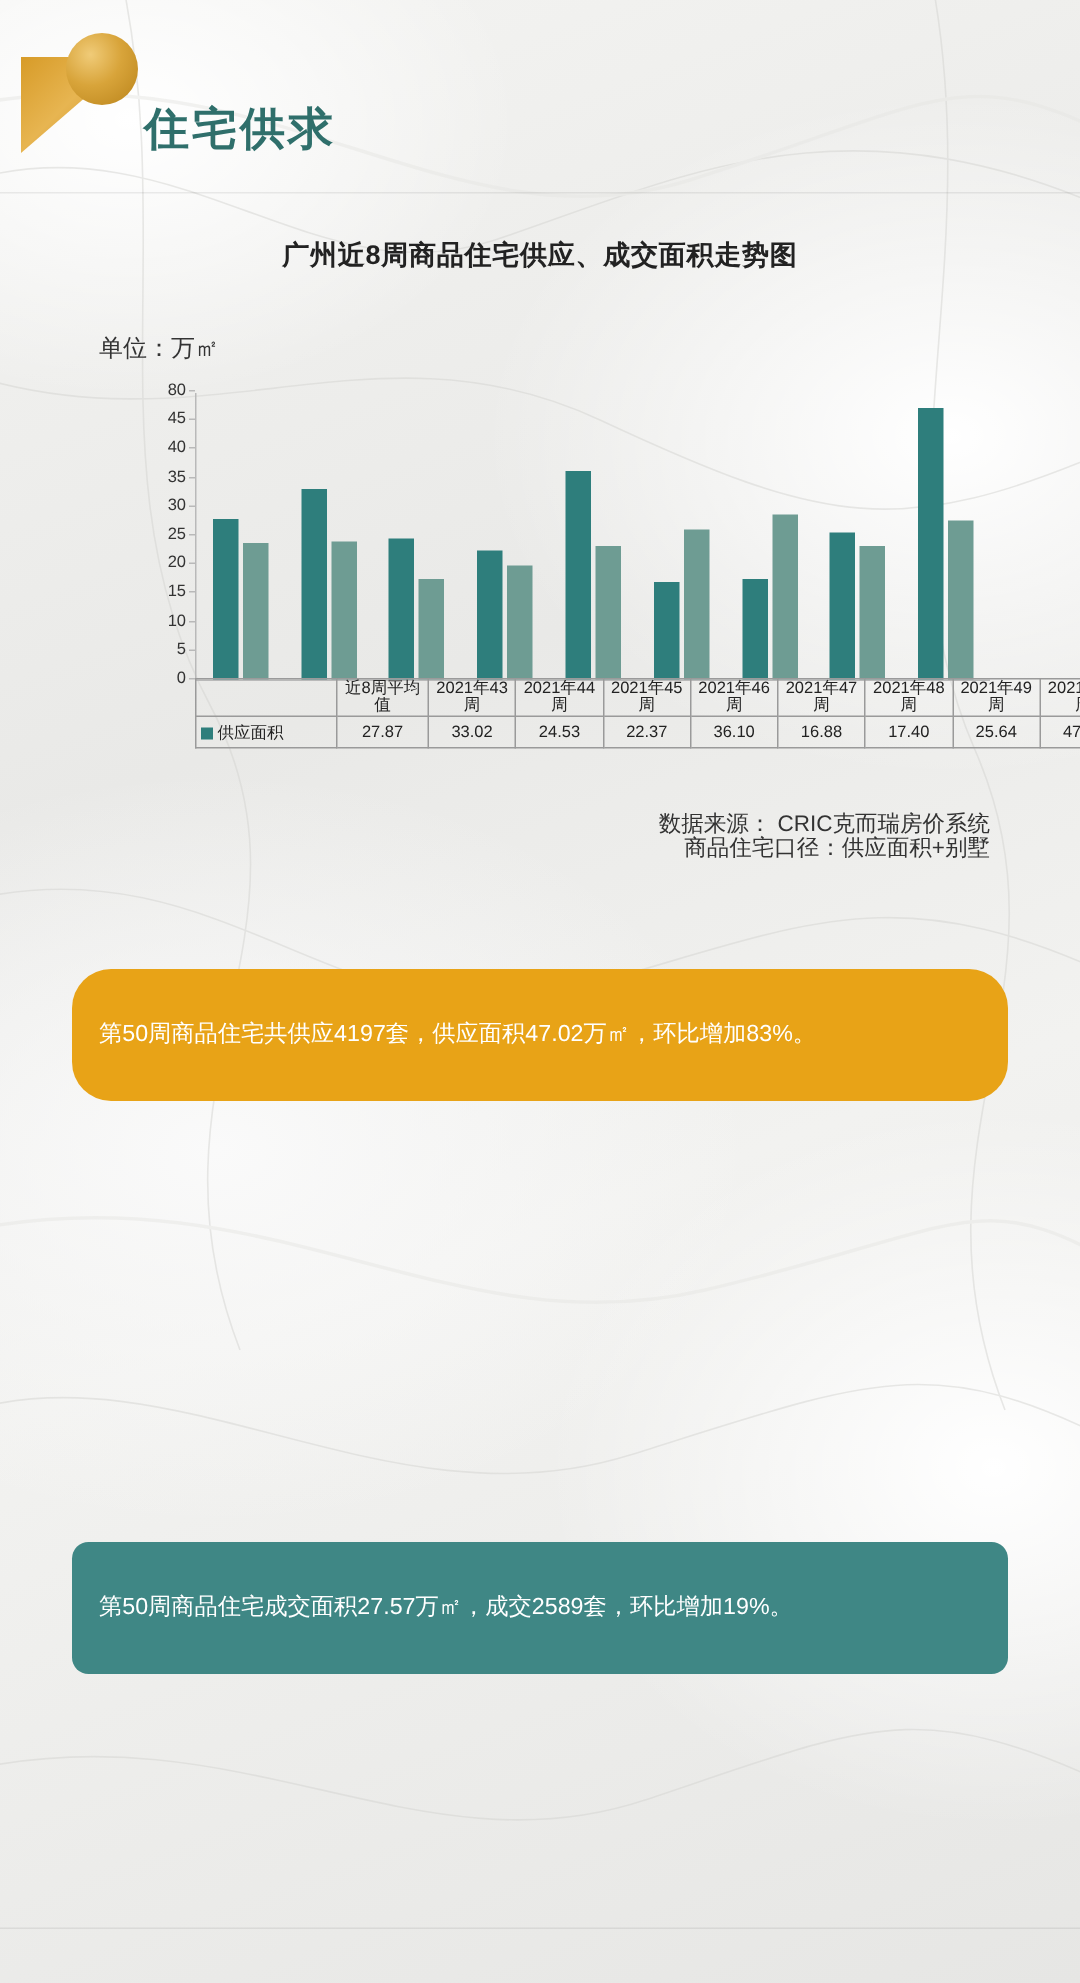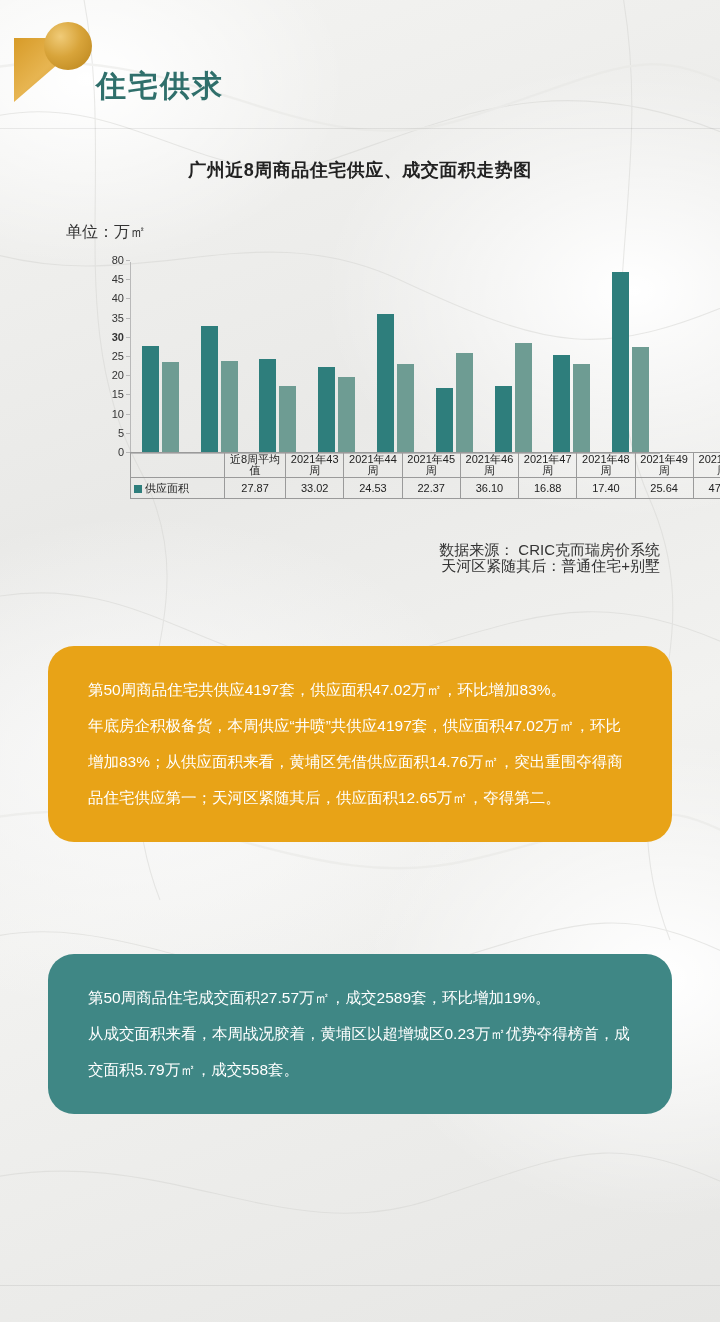--- a/index.html
+++ b/index.html
@@ -93,25 +93,25 @@
   .sw-supply{background:#2e7e7c;}
   .sw-deal{background:#6e9c93;}
   .catlbl{font-size:11px;line-height:11px;display:block;}
   .src{
     position:absolute;right:60px;top:542px;text-align:right;
     font-size:15px;color:#333;line-height:16px;
   }
   
   .card{
     position:absolute;left:48px;width:624px;border-radius:26px;
-    box-sizing:border-box;padding:26px 40px;
+    box-sizing:border-box;padding:26px 18px;
     font-size:15.5px;line-height:36px;color:#fff;
   }
   .card.orange{top:646px;background:#e8a317;}
-  .card.teal{top:954px;background:#3f8785;}
+  .card.teal{top:1028px;background:#3f8785;border-radius:11px;}
   .card p{margin:0;}
   .footer-rule{
     position:absolute;left:0;bottom:36px;width:720px;height:1px;background:rgba(0,0,0,.07);
   }
 </style>
 </head>
 <body>
 
 <div class="page">
   <svg class="veins" width="720" height="1322" viewBox="0 0 720 1322" preserveAspectRatio="none">
@@ -147,21 +147,21 @@
         <div class="ytick" style="top: 172.8px;">5</div>
         <div class="ytickline" style="top: 177.8px;"></div>
         <div class="ytick" style="top: 153.6px;">10</div>
         <div class="ytickline" style="top: 158.6px;"></div>
         <div class="ytick" style="top: 134.4px;">15</div>
         <div class="ytickline" style="top: 139.4px;"></div>
         <div class="ytick" style="top: 115.2px;">20</div>
         <div class="ytickline" style="top: 120.2px;"></div>
         <div class="ytick" style="top: 96px;">25</div>
         <div class="ytickline" style="top: 101px;"></div>
-        <div class="ytick" style="top: 76.8px; font-weight: bold;">30</div>
+        <div class="ytick" style="top: 76.8px;">30</div>
         <div class="ytickline" style="top: 81.8px;"></div>
         <div class="ytick" style="top: 57.6px;">35</div>
         <div class="ytickline" style="top: 62.6px;"></div>
         <div class="ytick" style="top: 38.4px;">40</div>
         <div class="ytickline" style="top: 43.4px;"></div>
         <div class="ytick" style="top: 19.2px;">45</div>
         <div class="ytickline" style="top: 24.2px;"></div>
         <div class="ytick" style="top: 0px;">80</div>
         <div class="ytickline" style="top: 5px;"></div>
       </div>
@@ -260,27 +260,25 @@
           <td>16.88</td>
           <td>17.40</td>
           <td>25.64</td>
           <td>47.02</td>
         </tr>
     </tbody>
   </table>
 
   <div class="src">
     <div>数据来源： CRIC克而瑞房价系统</div>
-    <div>天河区紧随其后：普通住宅+别墅</div>
+    <div>商品住宅口径：供应面积+别墅</div>
   </div>
 
   <div class="card orange">
     <p>第50周商品住宅共供应4197套，供应面积47.02万㎡，环比增加83%。</p>
-    <p>年底房企积极备货，本周供应“井喷”共供应4197套，供应面积47.02万㎡，环比增加83%；从供应面积来看，黄埔区凭借供应面积14.76万㎡，突出重围夺得商品住宅供应第一；天河区紧随其后，供应面积12.65万㎡，夺得第二。</p>
   </div>
 
   <div class="card teal">
     <p>第50周商品住宅成交面积27.57万㎡，成交2589套，环比增加19%。</p>
-    <p>从成交面积来看，本周战况胶着，黄埔区以超增城区0.23万㎡优势夺得榜首，成交面积5.79万㎡，成交558套。</p>
   </div>
 
   <div class="footer-rule"></div>
 </div>
 
 </body></html>

